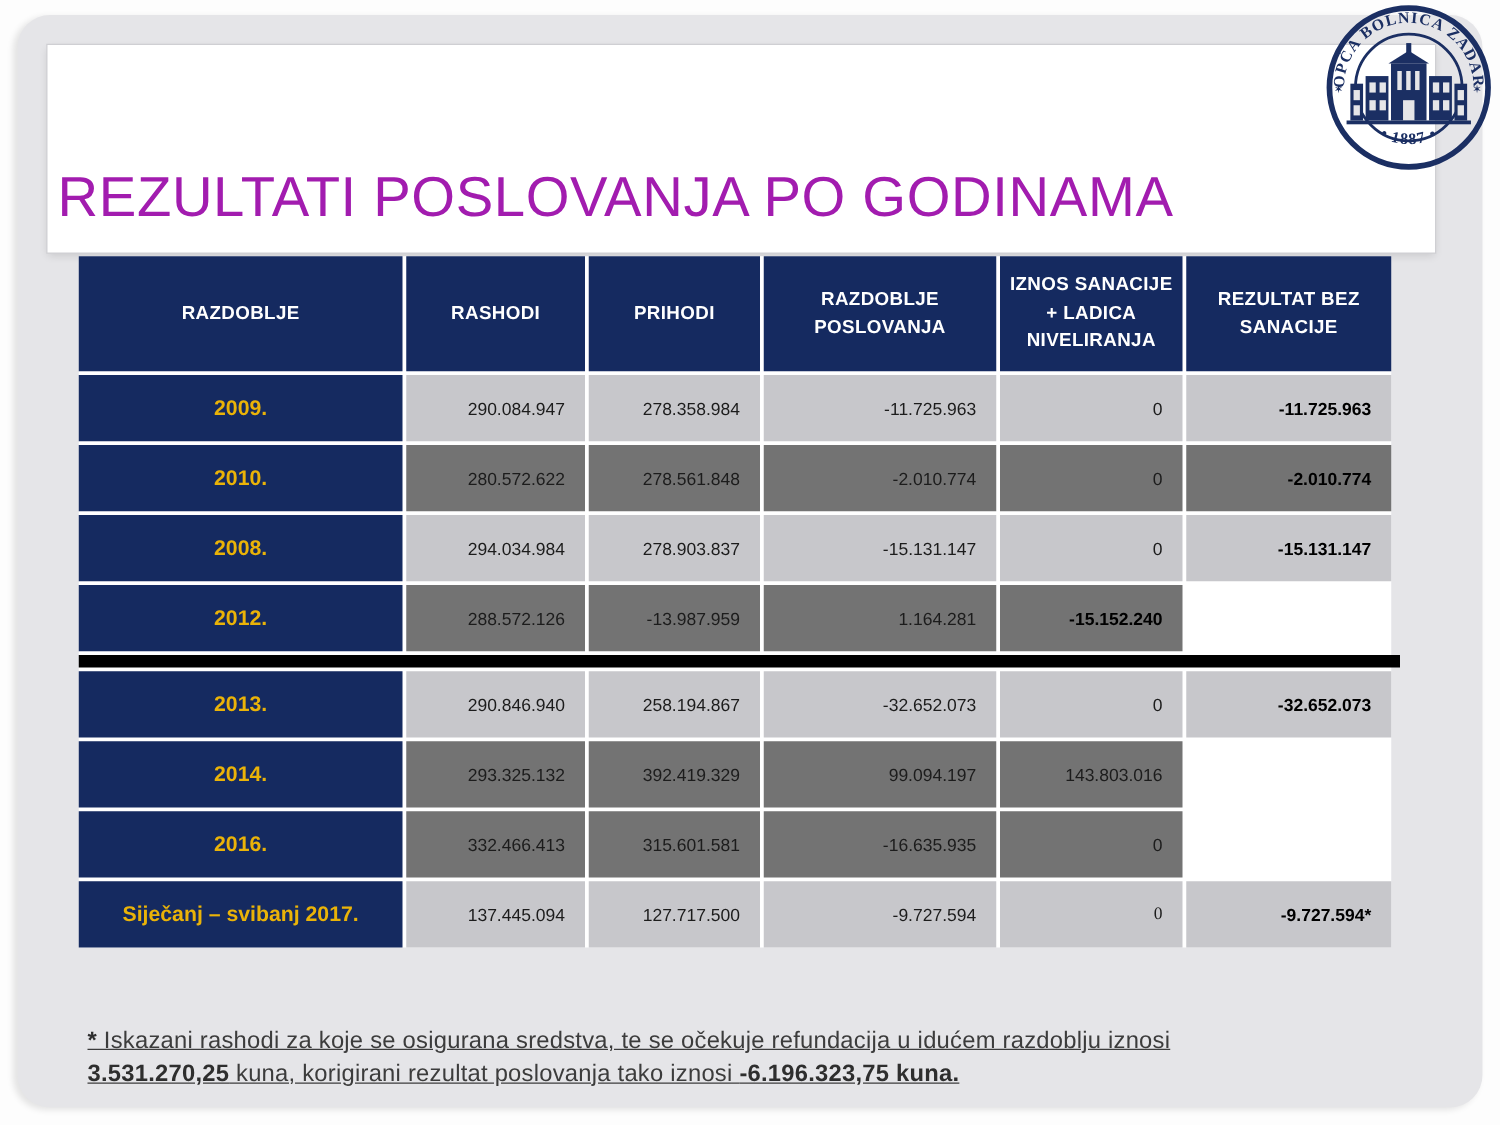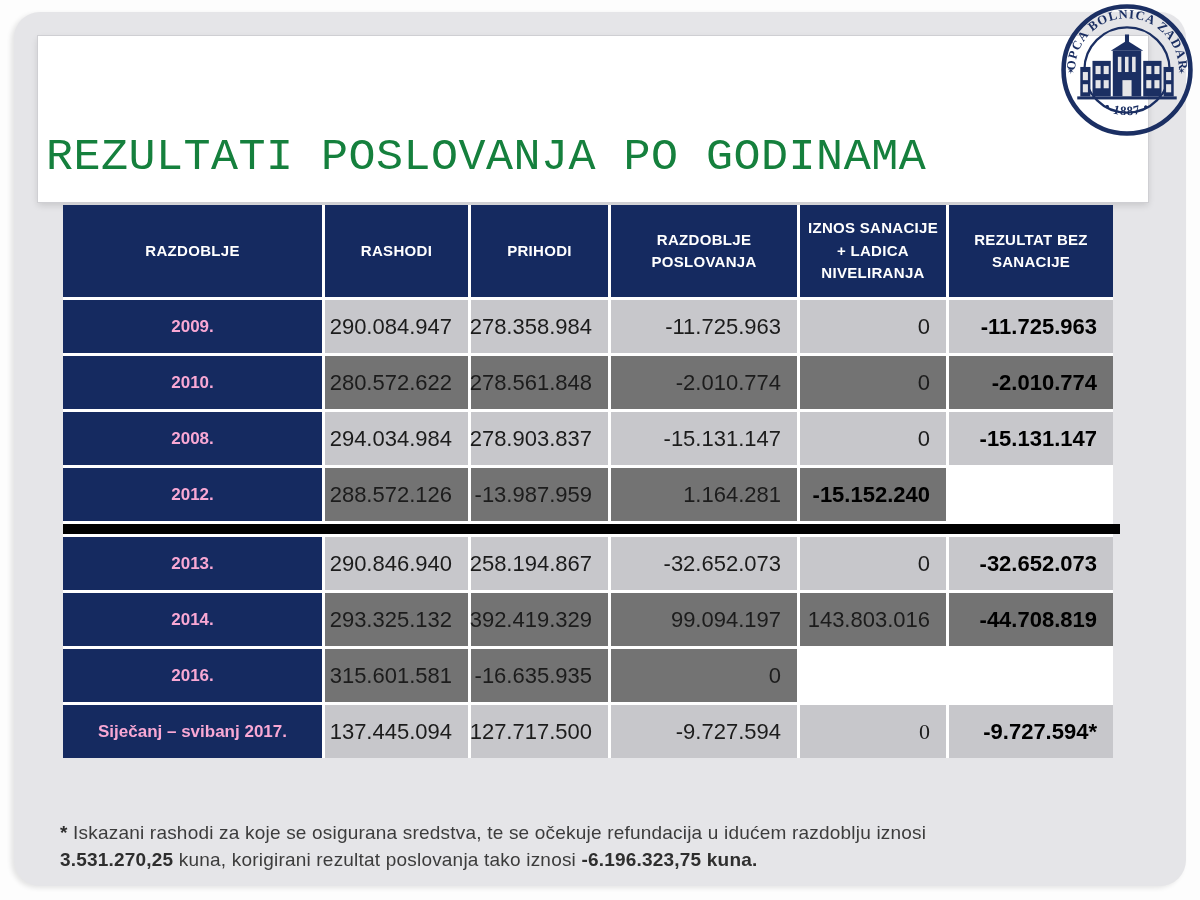--- a/index.html
+++ b/index.html
@@ -19,25 +19,25 @@
   }
 
   
   .title-box{
     position:absolute;left:38px;top:36px;width:1110px;height:166px;
     background:#ffffff;
     box-shadow:0 0 0 1px #cfcfd3, 0 3px 7px rgba(0,0,0,0.14);
   }
   .title-box h1{
     position:absolute;left:8px;top:96px;margin:0;
-    font-family:Liberation Mono, monospace;
+    font-family:Liberation Sans, sans-serif;
     font-weight:400;
     font-size:45px;
     letter-spacing:0.5px;
-    color:#15803d;
+    color:#a21caf;
     white-space:nowrap;
   }
 
   
   .logo{position:absolute;left:1060px;top:3px;width:134px;height:134px;}
   .seal-stroke{fill:none;stroke:#1b2f63;}
   .seal-text{
     font-family:"Liberation Serif","DejaVu Serif",serif;
     font-weight:bold;fill:#1b2f63;font-size:12.5px;letter-spacing:1px;
   }
@@ -57,38 +57,39 @@
     gap:3px;height:53px;
   }
   .trow.header{height:92px;}
   .cell{display:flex;align-items:center;}
   .cell.th{
     background:#152a60;color:#ffffff;font-weight:bold;
     font-size:15px;line-height:1.5;text-align:center;
     justify-content:center;padding:0 6px;letter-spacing:0.3px;
   }
   .cell.year{
-    background:#152a60;color:#f9a8d4;font-weight:bold;
+    background:#152a60;color:#eab308;font-weight:bold;
     font-size:17px;justify-content:center;text-align:center;
   }
   .cell.val{
-    font-size:22px;color:#1c1c1c;
+    font-size:14px;color:#1c1c1c;
     justify-content:flex-end;padding-right:16px;
   }
   .trow.dark .cell.val{background:#c7c7cb;}
   .trow.light .cell.val{background:#737373;}
   .cell.val.bold{font-weight:bold;color:#000000;}
   .cell.val.serif{font-family:"Liberation Serif","DejaVu Serif",serif;}
   .divider{height:10px;background:#000000;width:1057px;}
 
   
   .footnote{
-    position:absolute;left:60px;top:820px;width:1080px;
+    position:absolute;left:70px;top:820px;width:1080px;
     font-size:19px;line-height:1.4;color:#3c3c3c;
     letter-spacing:0.2px;
+    text-decoration:underline;
   }
   .footnote b{color:#2e2e2e;}
 </style>
 </head>
 <body>
 
 <div class="stage">
 
   <div class="panel"></div>
 
@@ -188,24 +189,24 @@
         <div class="cell val">-32.652.073</div>
         <div class="cell val">0</div>
         <div class="cell val bold">-32.652.073</div>
       </div>
       <div class="trow light">
         <div class="cell year">2014.</div>
         <div class="cell val">293.325.132</div>
         <div class="cell val">392.419.329</div>
         <div class="cell val">99.094.197</div>
         <div class="cell val">143.803.016</div>
-        <div class="cell val bold">-44.708.819</div>
       </div>
       <div class="trow light">
         <div class="cell year">2016.</div>
+        <div class="cell val">332.466.413</div>
         <div class="cell val">315.601.581</div>
         <div class="cell val">-16.635.935</div>
         <div class="cell val">0</div>
       </div>
       <div class="trow dark">
         <div class="cell year">Siječanj – svibanj 2017.</div>
         <div class="cell val">137.445.094</div>
         <div class="cell val">127.717.500</div>
         <div class="cell val">-9.727.594</div>
         <div class="cell val serif">0</div>

